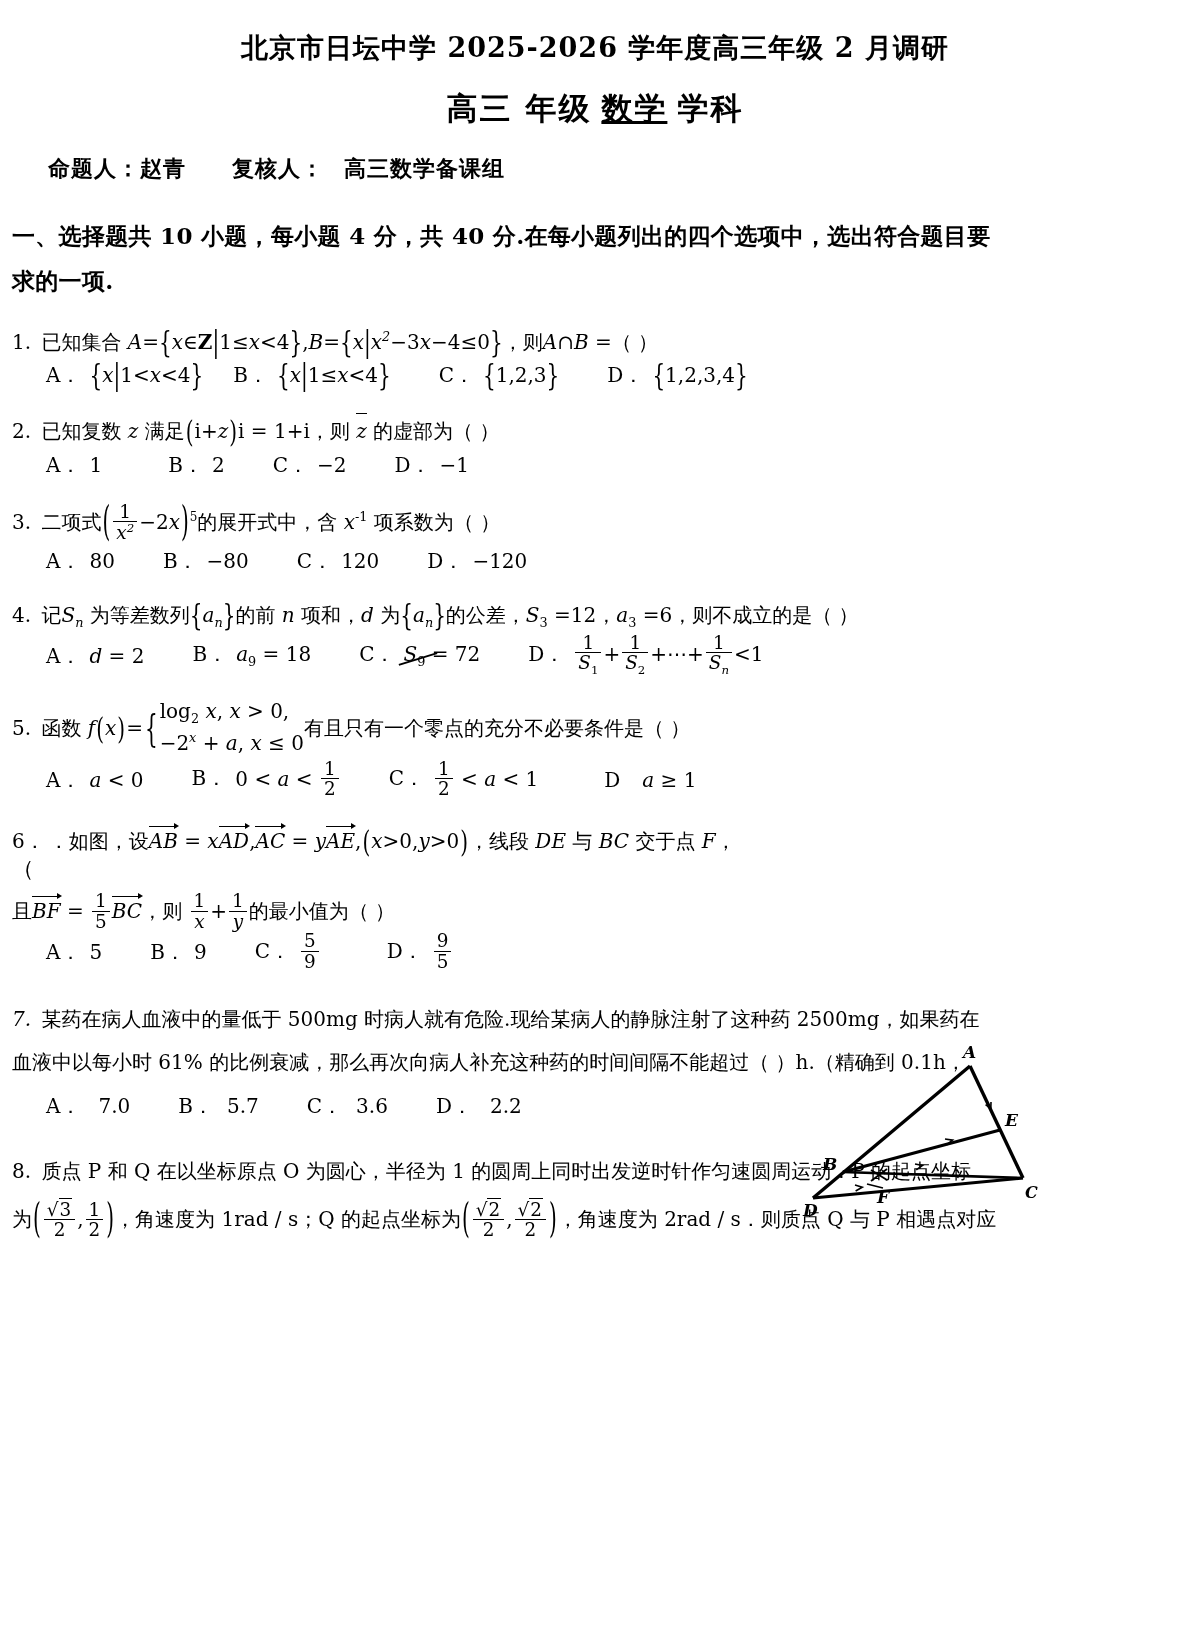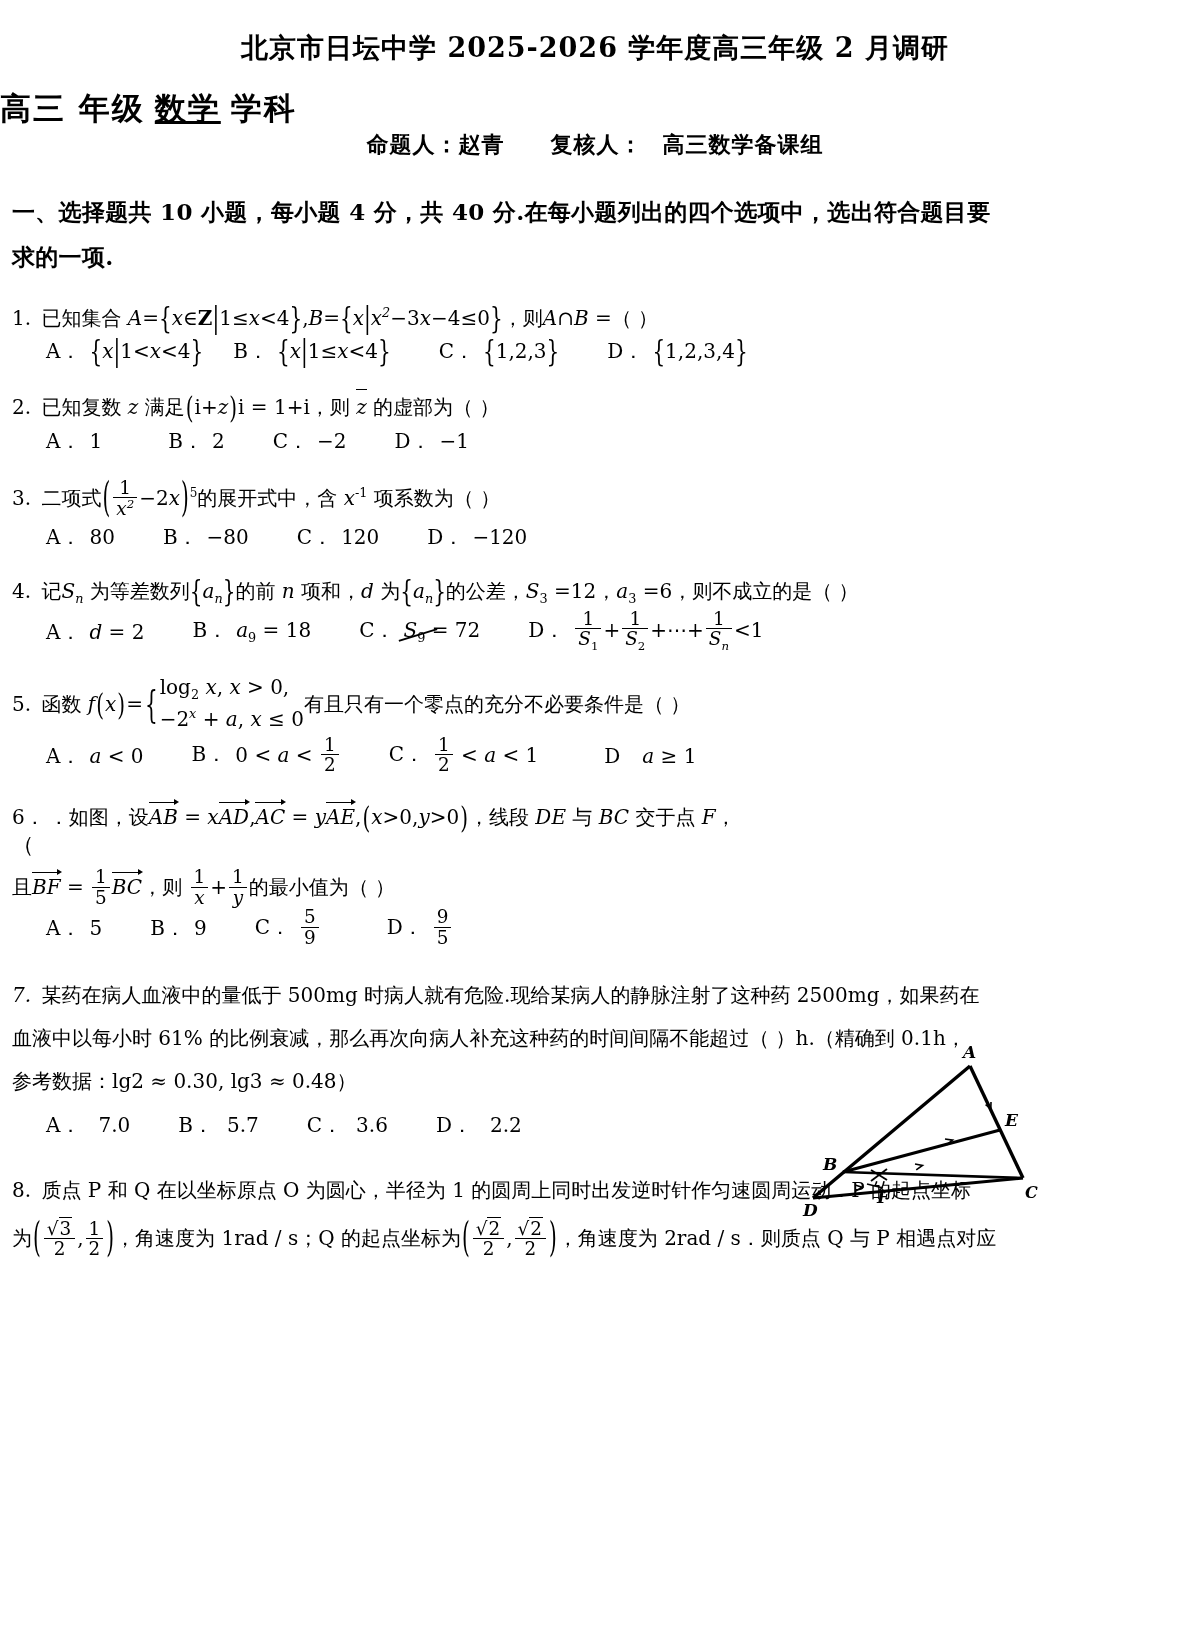--- a/index.html
+++ b/index.html
@@ -26,34 +26,37 @@
   
   .school-title {
     text-align: center;
     font-size: 27px;
     font-weight: bold;
     letter-spacing: 1px;
     margin-top: 30px;
     font-family: "DejaVu Serif", "Liberation Serif", serif;
   }
   .subject-line {
+    text-align: center;
     font-size: 31px;
     font-weight: bold;
     margin-top: 22px;
     letter-spacing: 2px;
   }
   .subject-line .ul {
     text-decoration: underline;
     padding: 0 10px;
   }
   .author-line {
-    text-align: center;
+    text-align: left;
     font-size: 22px;
     font-weight: bold;
+    margin-top: 24px;
     letter-spacing: 1px;
+    padding-left: 48px;
   }
   .author-gap { display: inline-block; width: 46px; }
   .author-gap-s { display: inline-block; width: 20px; }
 
   
   .section-instruction {
     font-size: 23px;
     font-weight: bold;
     line-height: 1.95;
     margin: 30px 10px 0 12px;
@@ -318,21 +321,20 @@
       <text x="82" y="165" font-family="DejaVu Serif, Liberation Serif, serif" font-size="17" font-style="italic" font-weight="bold">F</text>
     </svg>
   </div>
 
   <div class="para" style="margin-top:26px">
     <span class="pline">
       <span class="qnum qnum-it">7.</span>
       <span>某药在病人血液中的量低于 500mg 时病人就有危险.现给某病人的静脉注射了这种药 2500mg，如果药在</span>
     </span>
     <span class="pline">血液中以每小时 61% 的比例衰减，那么再次向病人补充这种药的时间间隔不能超过（    ）h.（精确到 0.1h，</span>
-    <span class="pline">参考数据：lg2 ≈ 0.30, lg3 ≈ 0.48）</span>
     <span class="opts" style="margin-top:16px">
       <span class="opt"><span class="lab" style="margin-right:18px">A．</span>7.0</span><span class="gap-md"></span><span class="opt"><span class="lab" style="margin-right:14px">B．</span>5.7</span><span class="gap-md"></span><span class="opt"><span class="lab" style="margin-right:14px">C．</span>3.6</span><span class="gap-md"></span><span class="opt"><span class="lab" style="margin-right:18px">D．</span>2.2</span>
     </span>
   </div>
 
   <div class="para" style="margin-top:22px">
     <span class="pline">
       <span class="qnum">8.</span>
       <span>质点 P 和 Q 在以坐标原点 O 为圆心，半径为 1 的圆周上同时出发逆时针作匀速圆周运动．P 的起点坐标</span>
     </span>

